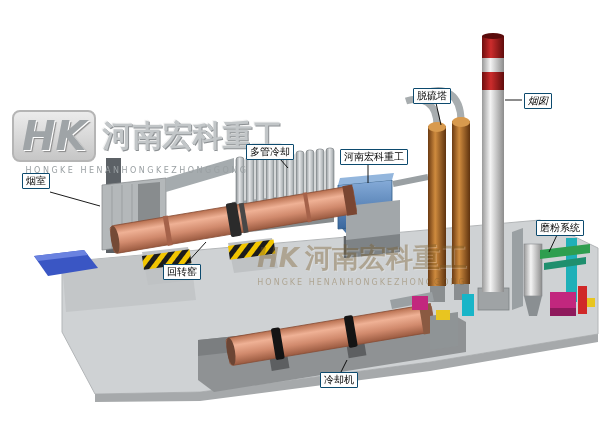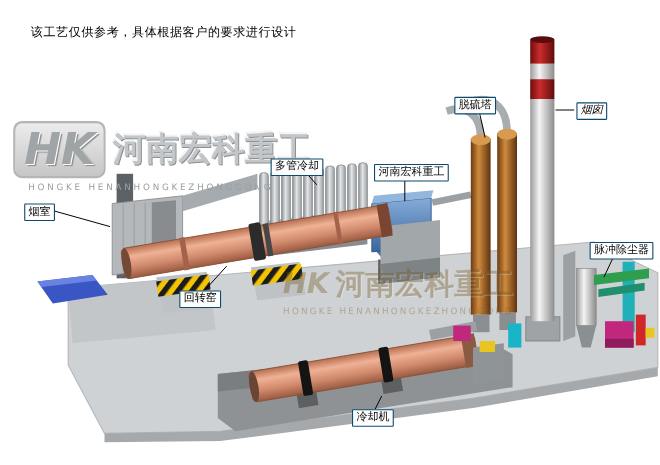--- a/index.html
+++ b/index.html
@@ -213,40 +213,39 @@
       <line x1="186" y1="264" x2="206" y2="242"></line>
       <line x1="272" y1="150" x2="288" y2="168"></line>
       <line x1="368" y1="164" x2="368" y2="183"></line>
       <line x1="436" y1="103" x2="441" y2="125"></line>
       <line x1="522" y1="100" x2="505" y2="100"></line>
       <line x1="557" y1="235" x2="549" y2="252"></line>
       <line x1="341" y1="372" x2="347" y2="360"></line>
     </g>
   </svg>
 
-  <div class="disclaimer">该工艺仅供参考，具体根据客户的要求进行设计</div>
 
   <div class="logo">
     <div class="logo-row">
       <span class="logo-mono">HK</span>
       <span class="logo-cn">河南宏科重工</span>
     </div>
     <div class="logo-en">HONGKE HENANHONGKEZHONGGONG</div>
   </div>
 
   <div class="watermark">
     <div class="wm-row">
       <span class="wm-mono">HK</span>
       <span class="wm-cn">河南宏科重工</span>
     </div>
     <div class="wm-en">HONGKE HENANHONGKEZHONGGONG</div>
   </div>
 
-  <div class="eq-label" style="left:22px;top:185px;">烟室</div>
+  <div class="eq-label" style="left:22px;top:173px;">烟室</div>
   <div class="eq-label" style="left:163px;top:264px;">回转窑</div>
   <div class="eq-label" style="left:246px;top:144px;">多管冷却</div>
   <div class="eq-label" style="left:340px;top:149px;">河南宏科重工</div>
   <div class="eq-label" style="left:413px;top:88px;">脱硫塔</div>
   <div class="eq-label" style="left:524px;top:93px;font-style:italic;">烟囱</div>
-  <div class="eq-label" style="left:536px;top:220px;">脉冲除尘器</div>
+  <div class="eq-label" style="left:536px;top:220px;">磨粉系统</div>
   <div class="eq-label" style="left:320px;top:372px;">冷却机</div>
 
 </div>
 
 </body></html>

